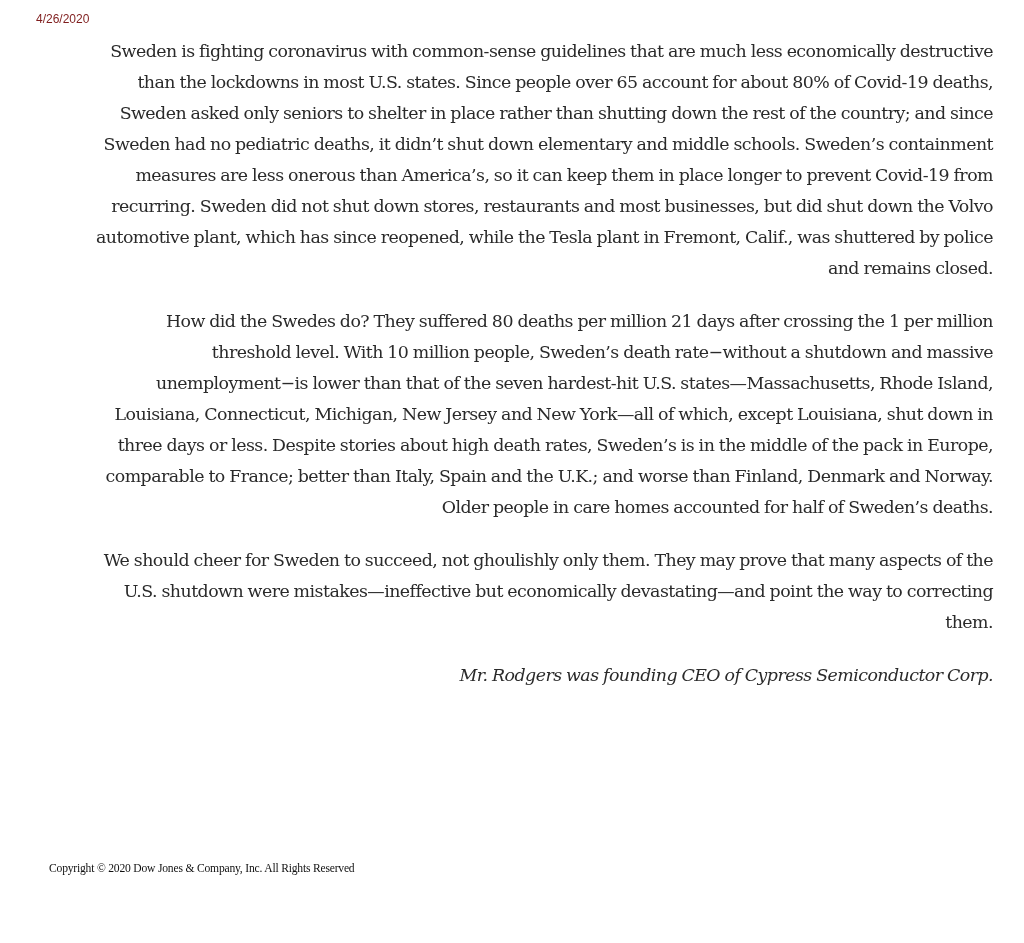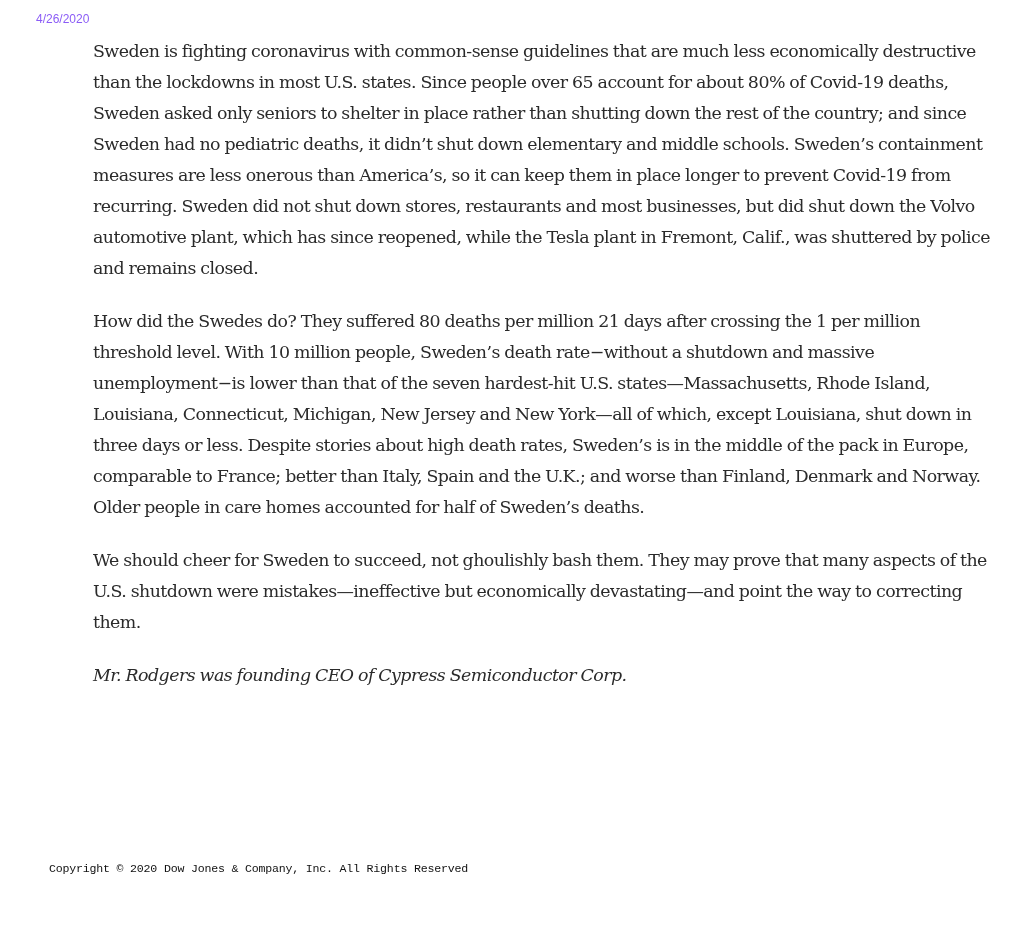--- a/index.html
+++ b/index.html
@@ -1,39 +1,39 @@
 <!DOCTYPE html>
 <html><head>
 <meta charset="utf-8">
 <style>
   html, body { margin: 0; padding: 0; background: #ffffff; }
   body { width: 1024px; height: 943px; position: relative; overflow: hidden; color: #222222; }
   .print-header { position: absolute; top: 12px; left: 0; width: 948px; height: 18px;
-    font-family: "Liberation Sans", sans-serif; font-size: 12px; color: #8b5cf6; }
+    font-family: "Liberation Sans", sans-serif; font-size: 12px; color: #7f1d1d; }
   .print-date { position: absolute; left: 36px; top: 0; }
   .print-title { position: absolute; left: 349px; top: 0; white-space: nowrap; }
   .article { position: absolute; left: 93px; top: 36px; width: 900px;
     font-family: "DejaVu Serif", "Liberation Serif", serif; font-size: 17.4px;
-    line-height: 31px; color: #2a2a2a; letter-spacing: -0.55px; word-spacing: -0.5px; }
+    line-height: 31px; color: #2a2a2a; letter-spacing: -0.55px; word-spacing: -0.5px; text-align: right; }
   .article p { margin: 0 0 22px 0; }
   .article p.byline { font-style: italic; margin-top: 12px; }
   .footer { position: absolute; left: 49px; top: 862px; width: 900px;
-    font-family: Liberation Mono, monospace; font-size: 11.6px; color: #111; letter-spacing: -0.2px; }
+    font-family: Liberation Serif, serif; font-size: 11.6px; color: #111; letter-spacing: -0.2px; }
   .footer .copyright { margin: 0 0 11px 0; line-height: 14px; }
   .footer .notice { margin: 0; line-height: 14px; }
 </style>
 </head>
 <body>
 
 <div class="print-header">
   <span class="print-date">4/26/2020</span>
 </div>
 
 <div class="article">
   <p>Sweden is fighting coronavirus with common-sense guidelines that are much less economically destructive than the lockdowns in most U.S. states. Since people over 65 account for about 80% of Covid-19 deaths, Sweden asked only seniors to shelter in place rather than shutting down the rest of the country; and since Sweden had no pediatric deaths, it didn’t shut down elementary and middle schools. Sweden’s containment measures are less onerous than America’s, so it can keep them in place longer to prevent Covid-19 from recurring. Sweden did not shut down stores, restaurants and most businesses, but did shut down the Volvo automotive plant, which has since reopened, while the Tesla plant in Fremont, Calif., was shuttered by police and remains closed.</p>
   <p>How did the Swedes do? They suffered 80 deaths per million 21 days after crossing the 1 per million threshold level. With 10 million people, Sweden’s death rate−without a shutdown and massive unemployment−is lower than that of the seven hardest-hit U.S. states—Massachusetts, Rhode Island, Louisiana, Connecticut, Michigan, New Jersey and New York—all of which, except Louisiana, shut down in three days or less. Despite stories about high death rates, Sweden’s is in the middle of the pack in Europe, comparable to France; better than Italy, Spain and the U.K.; and worse than Finland, Denmark and Norway. Older people in care homes accounted for half of Sweden’s deaths.</p>
-  <p>We should cheer for Sweden to succeed, not ghoulishly bash them. They may prove that many aspects of the U.S. shutdown were mistakes—ineffective but economically devastating—and point the way to correcting them.</p>
+  <p>We should cheer for Sweden to succeed, not ghoulishly only them. They may prove that many aspects of the U.S. shutdown were mistakes—ineffective but economically devastating—and point the way to correcting them.</p>
   <p class="byline">Mr. Rodgers was founding CEO of Cypress Semiconductor Corp.</p>
 </div>
 
 <div class="footer">
   <p class="copyright">Copyright © 2020 Dow Jones &amp; Company, Inc. All Rights Reserved</p>
 </div>
 
 </body></html>

